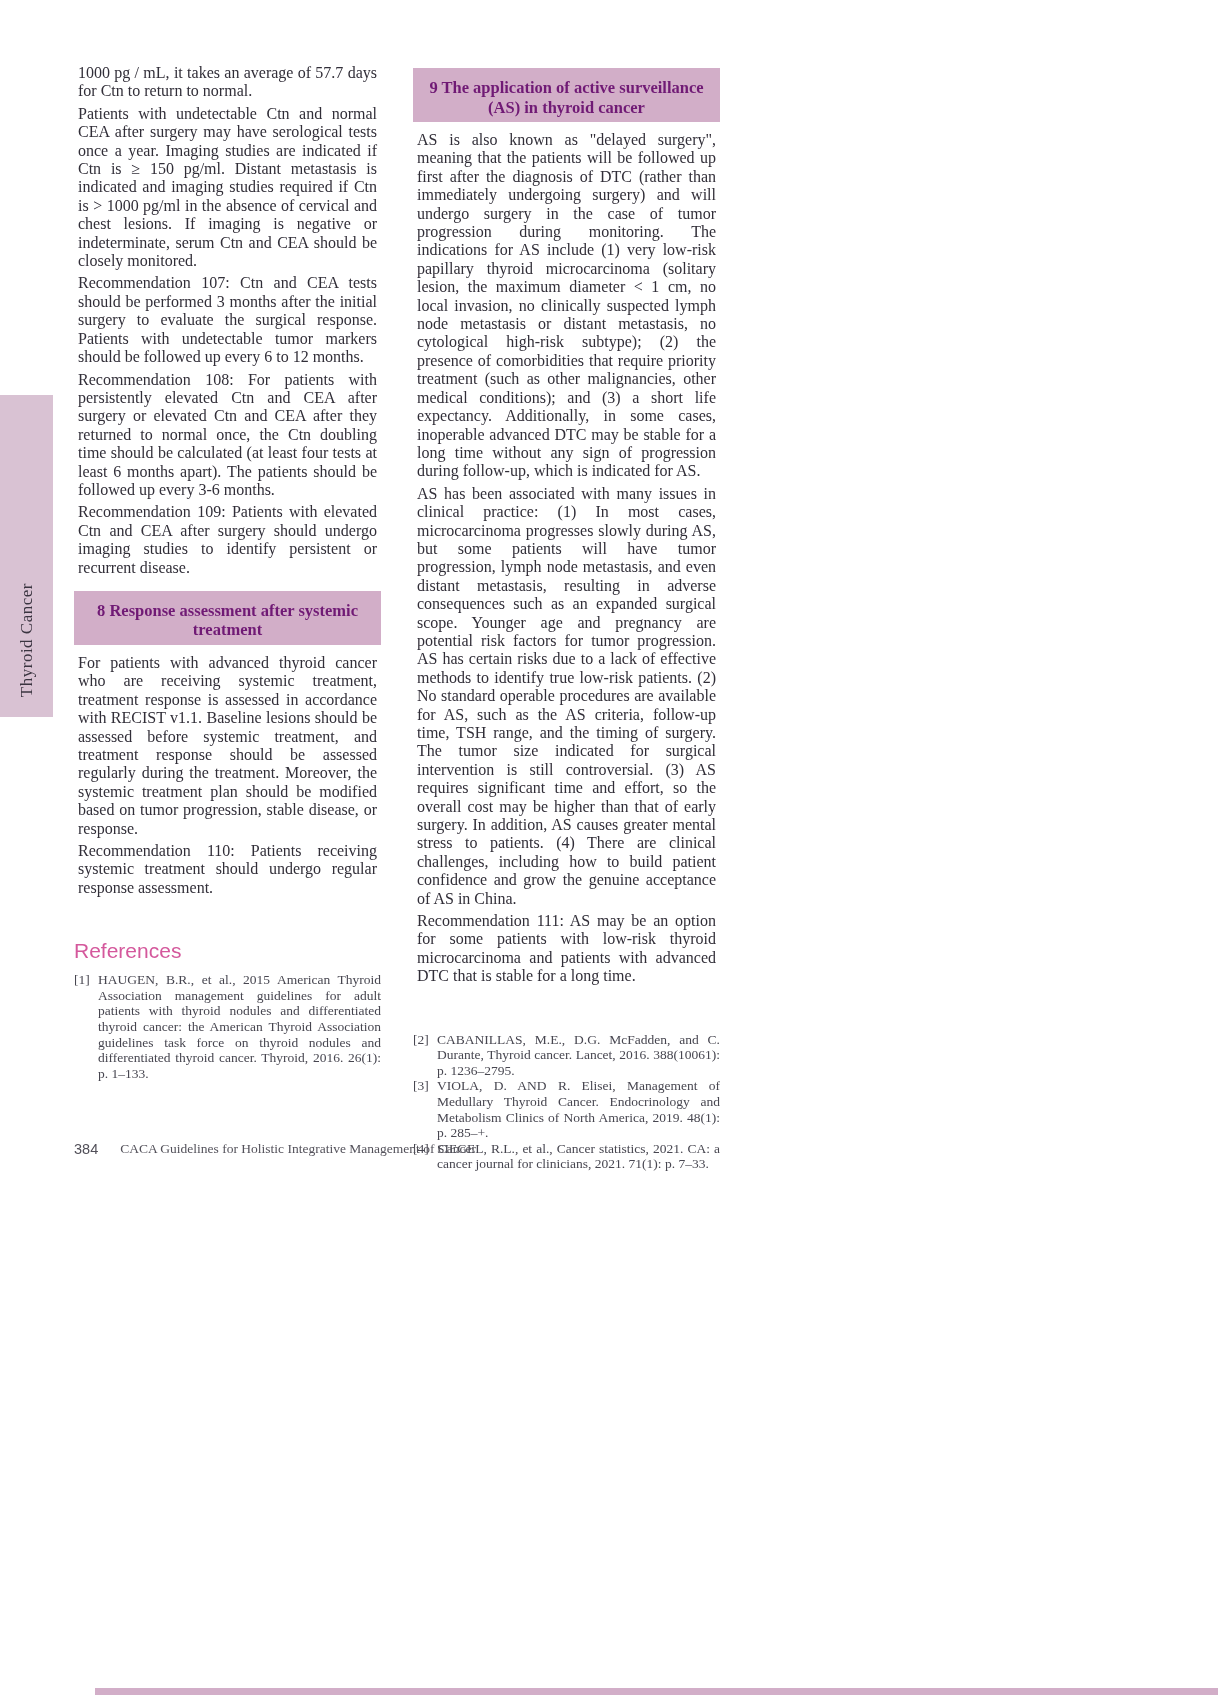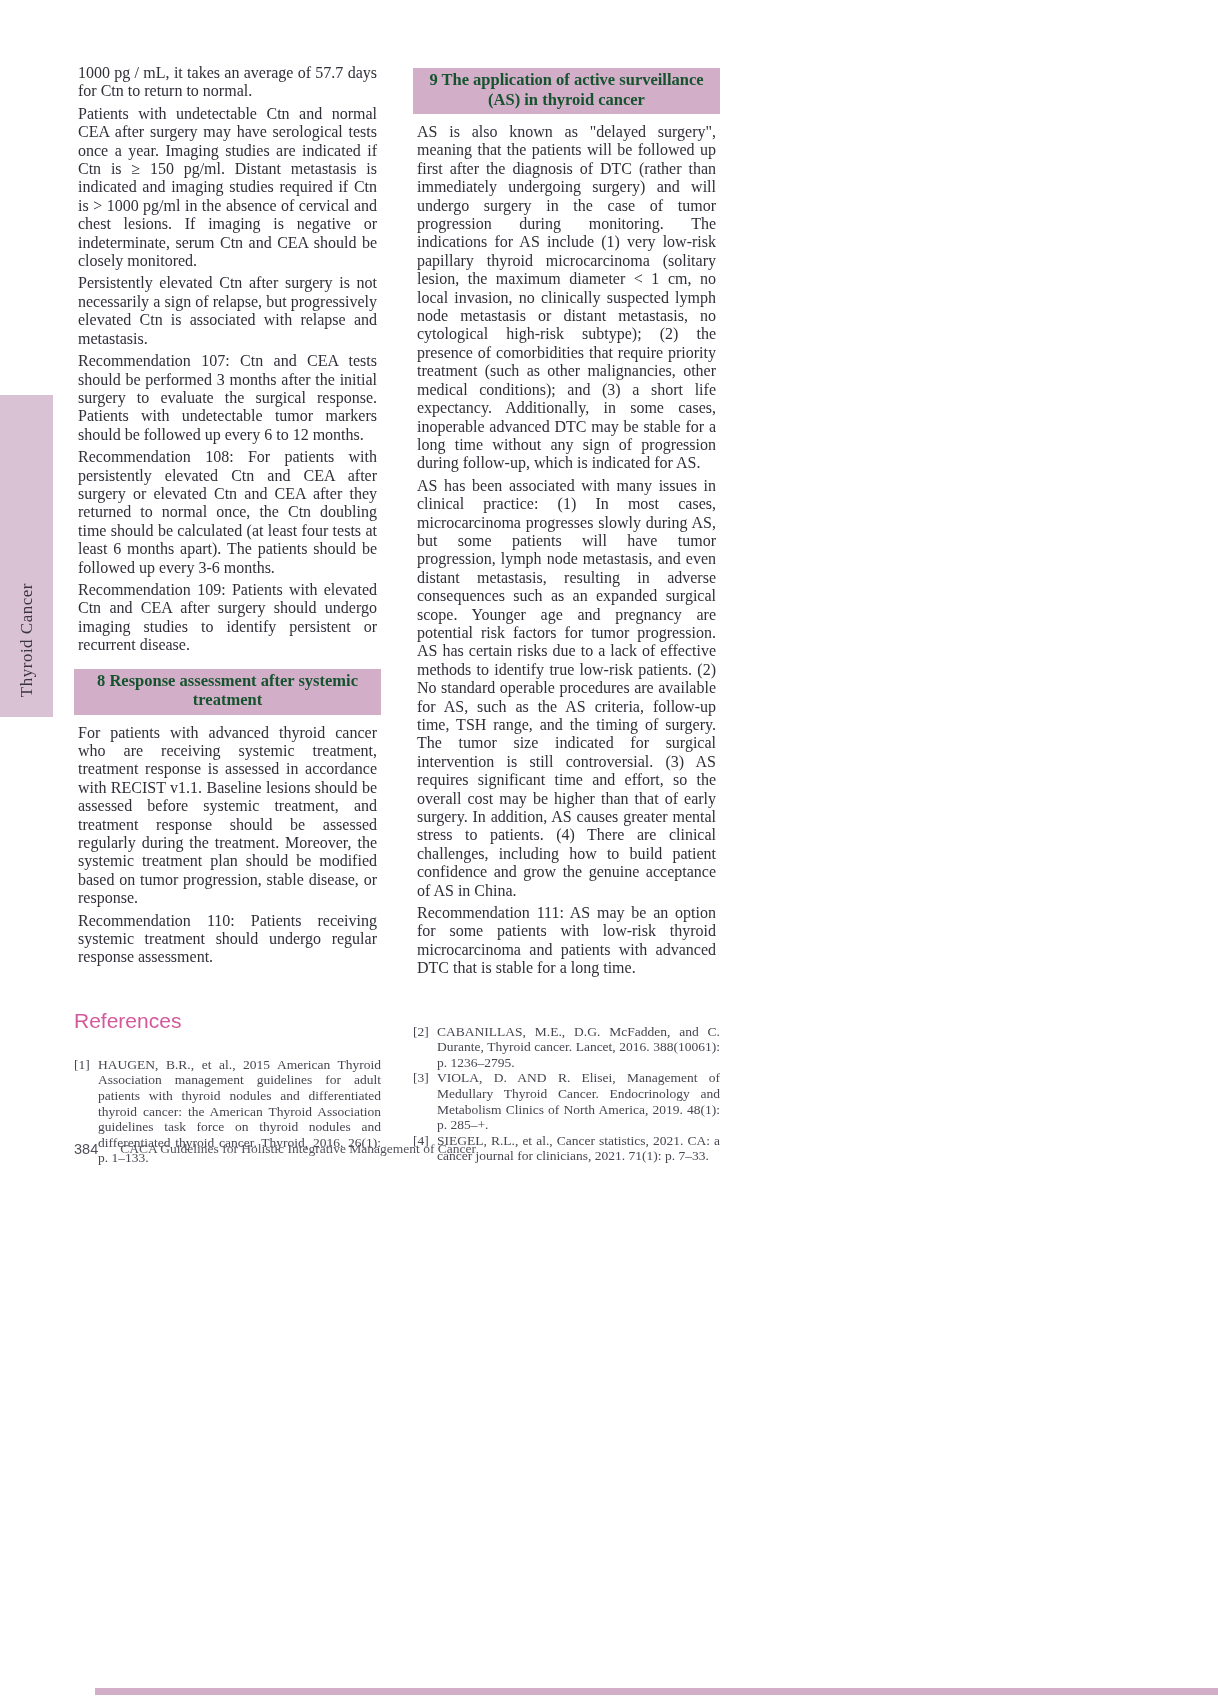--- a/index.html
+++ b/index.html
@@ -50,31 +50,31 @@
     line-height: 18.4px;
     text-align: justify;
     color: #312e38;
   }
   .section-heading {
     background: #d2aec8;
     text-align: center;
     font-size: 16.5px;
     line-height: 19.5px;
     font-weight: 600;
-    color: #14532d;
-    padding: 2px 14px 5px;
+    color: #701a75;
+    padding: 10px 14px 5px;
   }
   .section-heading.s8 { margin: 14px 0 9px; }
   .section-heading.s9 { margin: 8px 0 9px; }
   .references-heading {
     font-family: "Liberation Sans", sans-serif;
     font-weight: normal;
     font-size: 21px;
     color: #d4589c;
-    margin: 42px 0 24px;
+    margin: 42px 0 9px;
   }
   .ref-list { margin-top: 0; }
   .ref-list.right-refs { margin-top: 46px; }
   .ref-item {
     display: flex;
     font-size: 13.5px;
     line-height: 15.6px;
     color: #474650;
   }
   .ref-item .ref-label {
@@ -120,21 +120,20 @@
 
   <div class="chapter-tab">
     <span class="tab-label">Thyroid Cancer</span>
   </div>
 
   <div class="content">
 
     <div class="col">
       <p>1000 pg / mL, it takes an average of 57.7 days for Ctn to return to normal.</p>
       <p>Patients with undetectable Ctn and normal CEA after surgery may have serological tests once a year. Imaging studies are indicated if Ctn is ≥ 150 pg/ml. Distant metastasis is indicated and imaging studies required if Ctn is &gt; 1000 pg/ml in the absence of cervical and chest lesions. If imaging is negative or indeterminate, serum Ctn and CEA should be closely monitored.</p>
-      <p>Persistently elevated Ctn after surgery is not necessarily a sign of relapse, but progressively elevated Ctn is associated with relapse and metastasis.</p>
       <p>Recommendation 107: Ctn and CEA tests should be performed 3 months after the initial surgery to evaluate the surgical response. Patients with undetectable tumor markers should be followed up every 6 to 12 months.</p>
       <p>Recommendation 108: For patients with persistently elevated Ctn and CEA after surgery or elevated Ctn and CEA after they returned to normal once, the Ctn doubling time should be calculated (at least four tests at least 6 months apart). The patients should be followed up every 3-6 months.</p>
       <p>Recommendation 109: Patients with elevated Ctn and CEA after surgery should undergo imaging studies to identify persistent or recurrent disease.</p>
 
       <div class="section-heading s8">8 Response assessment after systemic treatment</div>
 
       <p>For patients with advanced thyroid cancer who are receiving systemic treatment, treatment response is assessed in accordance with RECIST v1.1. Baseline lesions should be assessed before systemic treatment, and treatment response should be assessed regularly during the treatment. Moreover, the systemic treatment plan should be modified based on tumor progression, stable disease, or response.</p>
       <p>Recommendation 110: Patients receiving systemic treatment should undergo regular response assessment.</p>
 
       <div class="references-heading">References</div>

